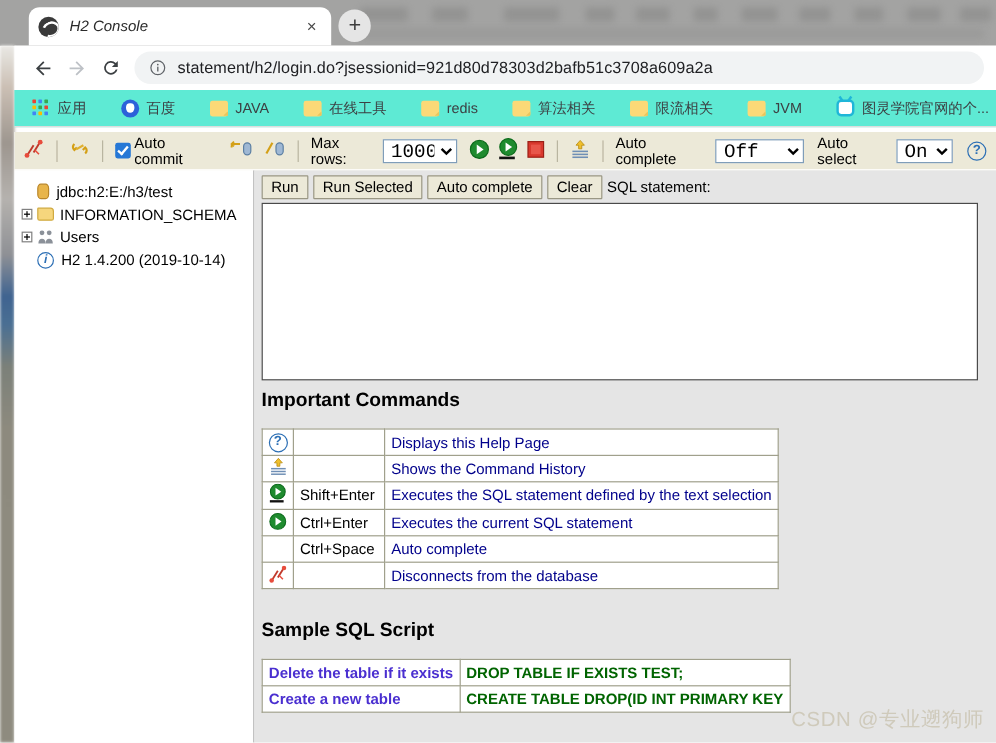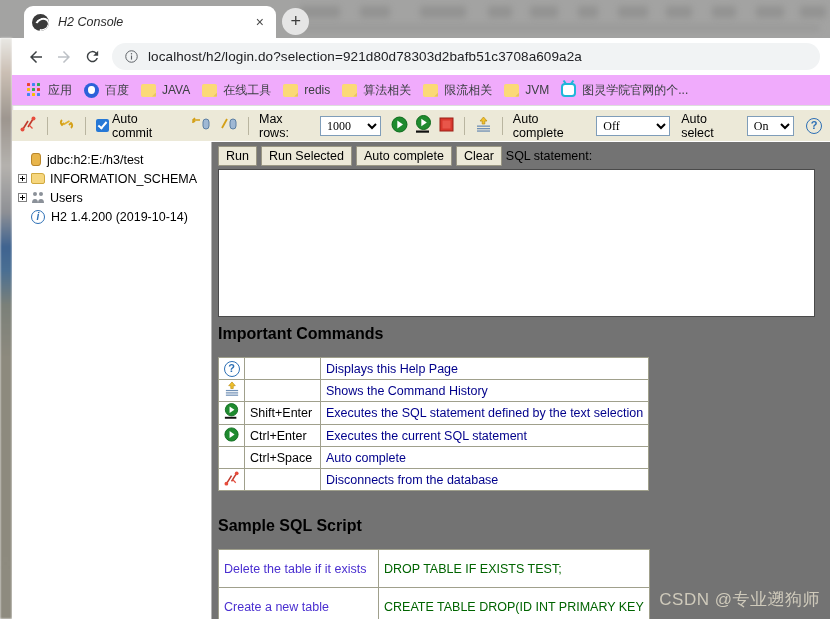--- a/index.html
+++ b/index.html
@@ -79,22 +79,22 @@
   .omnibox {
     flex: 1 1 auto; height: 27px; background: #f1f3f4; border-radius: 14px;
     display: flex; align-items: center; padding: 0 12px; margin-left: 6px;
   }
   .omni-icon { flex: 0 0 auto; margin-right: 9px; display: flex; }
   .omni-url {
     font-size: 13.5px; color: #202124; white-space: nowrap; overflow: hidden;
     letter-spacing: .1px;
   }
   .bookmarks {
-    height: 31px; background: #f0abfc; display: flex; align-items: center;
-    padding: 0 12px; gap: 3px; border-bottom: 1px solid #dddddd;
+    height: 31px; background: #5eead4; display: flex; align-items: center;
+    padding: 0 12px; gap: 20px; border-bottom: 1px solid #dddddd;
   }
   .bm { display: flex; align-items: center; padding: 2px 6px 2px 3px; cursor: pointer;
         border-radius: 3px; white-space: nowrap; }
   .bm-label { font-size: 12px; color: #3c4043; margin-left: 6px; }
   .ico-folder {
     width: 15px; height: 13px; background: #fbd977; border-radius: 2px 2px 2px 2px;
     position: relative; flex: 0 0 auto;
   }
   .ico-folder::after {
     content:""; position:absolute; right:0; bottom:0; width:4px; height:4px;
@@ -137,21 +137,21 @@
   .lbl { font-size: 12.5px; color: #000; }
   .chk {
     width: 13px; height: 13px; background: #2678d6; border-radius: 2px;
     position: relative; flex: 0 0 auto; margin-right: 3px;
   }
   .chk::after {
     content:""; position:absolute; left:4px; top:1px; width:3px; height:7px;
     border: solid #fff; border-width: 0 2px 2px 0; transform: rotate(40deg);
   }
   select.h2sel {
-    font-family: Liberation Serif, serif; font-size: 12px; height: 20px;
+    font-family: Liberation Mono, monospace; font-size: 16px; height: 20px;
     border: 1px solid #7f9db9; background: #fff; padding: 0 2px;
   }
   .maxrows select { width: 62px; }
   .qmark {
     width: 16px; height: 16px; border-radius: 50%; border: 1.6px solid #2c6fb5;
     color: #2c6fb5; font-size: 11px; line-height: 13px; text-align: center;
     font-weight: bold; cursor: pointer; flex: 0 0 auto;
   }
 
   .h2body { display: flex; height: 477px; }
@@ -180,21 +180,21 @@
   }
   .ico-users {
     width: 14px; height: 13px; flex: 0 0 auto; margin-right: 5px; position: relative;
   }
   .ico-info {
     width: 14px; height: 14px; border-radius: 50%; border: 1.5px solid #2c6fb5;
     color: #2c6fb5; font-size: 10px; font-weight: bold; line-height: 11px;
     text-align: center; flex: 0 0 auto; margin-right: 6px; font-style: italic;
   }
 
-  .rightpane { flex: 1 1 auto; background: #737373; overflow: hidden; position: relative; }
+  .rightpane { flex: 1 1 auto; background: #e5e5e5; overflow: hidden; position: relative; }
   .qbar { display: flex; align-items: center; gap: 4px; padding: 4px 6px 3px 6px; }
   .qbtn {
     font-family: "Liberation Sans", sans-serif; font-size: 12.5px; color: #000;
     background: #ece9d8; border: 1px solid #9a9784; padding: 2px 7px; cursor: pointer;
     border-radius: 1px;
   }
   .qlabel { font-size: 12.5px; color: #000; margin-left: 0; }
   .sqlarea {
     margin: 0 6px; height: 148px; background: #fff; border: 1px solid #4a4a4a;
     resize: none; font-family: "Liberation Mono", monospace; font-size: 12px;
@@ -212,21 +212,21 @@
   table.cmds td {
     border: 1px solid #a0a08c; padding: 2px 5px; color: #00008b; height: 22px;
     vertical-align: middle;
   }
   table.cmds td.icocell { width: 26px; text-align: center; padding: 1px 3px; }
   table.cmds td.keycell { width: 76px; color: #000; white-space: nowrap; }
   table.cmds td.desc { color: #00008b; white-space: nowrap; }
   table.sample {
     border-collapse: collapse; background: #fff; font-size: 12.5px;
   }
-  table.sample td { border: 1px solid #a0a08c; padding: 2px 5px; height: 38px; }
+  table.sample td { border: 1px solid #a0a08c; padding: 2px 5px; height: 22px; font-weight: bold; }
   table.sample td.note { color: #4a2fd0; width: 160px; white-space: nowrap; }
   table.sample td.code { color: #006400; white-space: nowrap; width: 255px; }
 
   .watermark {
     position: absolute; right: 10px; bottom: 8px; font-size: 17px; color: #cfcabb;
     letter-spacing: .5px; z-index: 5; font-family: "Liberation Sans", sans-serif;
     pointer-events: none;
   }
 </style>
 </head>
@@ -278,21 +278,21 @@
       </svg>
     </div>
     <div class="omnibox">
       <span class="omni-icon">
         <svg width="15" height="15" viewBox="0 0 24 24">
           <circle cx="12" cy="12" r="9.2" fill="none" stroke="#5f6368" stroke-width="1.6"></circle>
           <rect x="11.1" y="10.5" width="1.8" height="6.4" fill="#5f6368"></rect>
           <circle cx="12" cy="7.7" r="1.15" fill="#5f6368"></circle>
         </svg>
       </span>
-      <span class="omni-url" title="localhost/h2/login.do?jsessionid=921d80d78303d2bafb51c3708a609a2a">localhost/h2/login.do?selection=921d80d78303d2bafb51c3708a609a2a</span>
+      <span class="omni-url" title="localhost/h2/login.do?jsessionid=921d80d78303d2bafb51c3708a609a2a">statement/h2/login.do?jsessionid=921d80d78303d2bafb51c3708a609a2a</span>
     </div>
   </div>
 
   <div class="bookmarks">
     <div class="bm">
       <span class="ico-apps">
         <i style="background:#ea4335"></i>
           <i style="background:#4285f4"></i>
           <i style="background:#34a853"></i>
         <i style="background:#fbbc05"></i>

